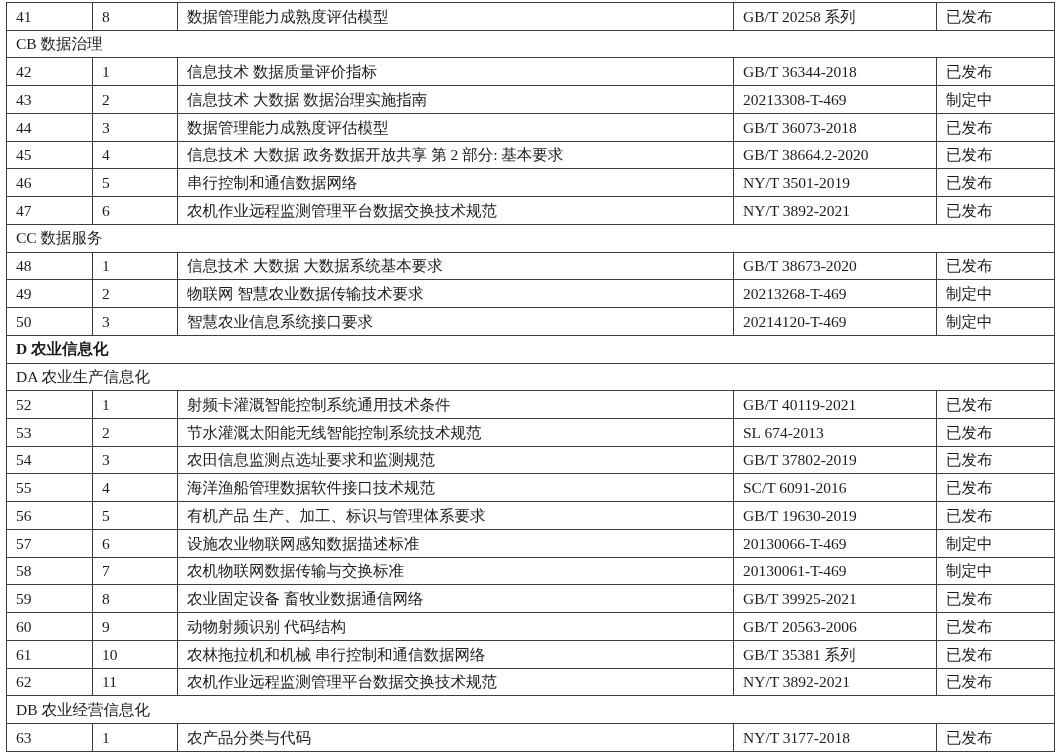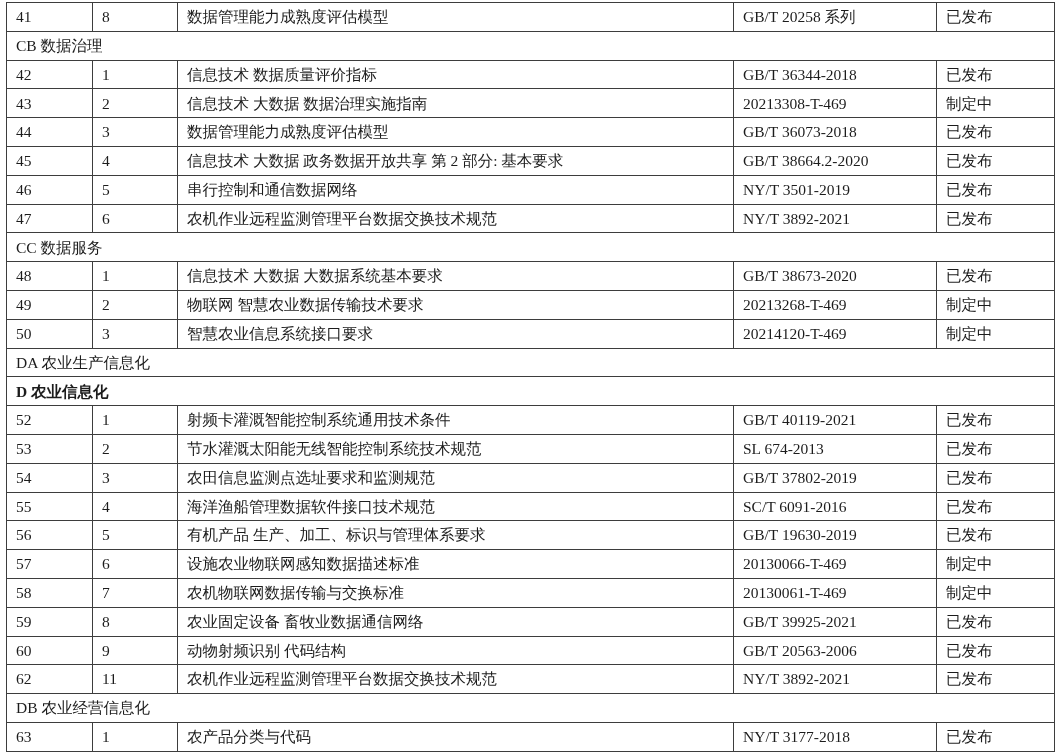--- a/index.html
+++ b/index.html
@@ -126,24 +126,24 @@
           <td class="col-status">制定中</td>
         </tr>
         <tr>
           <td class="col-no">50</td>
           <td class="col-sub">3</td>
           <td class="col-name">智慧农业信息系统接口要求</td>
           <td class="col-code">20214120-T-469</td>
           <td class="col-status">制定中</td>
         </tr>
         <tr>
+          <td colspan="5" class="section-cell bold">D 农业信息化</td>
+        </tr>
+        <tr>
           <td colspan="5" class="section-cell">DA 农业生产信息化</td>
-        </tr>
-        <tr>
-          <td colspan="5" class="section-cell bold">D 农业信息化</td>
         </tr>
         <tr>
           <td class="col-no">52</td>
           <td class="col-sub">1</td>
           <td class="col-name">射频卡灌溉智能控制系统通用技术条件</td>
           <td class="col-code">GB/T 40119-2021</td>
           <td class="col-status">已发布</td>
         </tr>
         <tr>
           <td class="col-no">53</td>
@@ -192,20 +192,27 @@
           <td class="col-sub">8</td>
           <td class="col-name">农业固定设备 畜牧业数据通信网络</td>
           <td class="col-code">GB/T 39925-2021</td>
           <td class="col-status">已发布</td>
         </tr>
         <tr>
           <td class="col-no">60</td>
           <td class="col-sub">9</td>
           <td class="col-name">动物射频识别 代码结构</td>
           <td class="col-code">GB/T 20563-2006</td>
+          <td class="col-status">已发布</td>
+        </tr>
+        <tr>
+          <td class="col-no">61</td>
+          <td class="col-sub">10</td>
+          <td class="col-name">农林拖拉机和机械 串行控制和通信数据网络</td>
+          <td class="col-code">GB/T 35381 系列</td>
           <td class="col-status">已发布</td>
         </tr>
         <tr>
           <td class="col-no">62</td>
           <td class="col-sub">11</td>
           <td class="col-name">农机作业远程监测管理平台数据交换技术规范</td>
           <td class="col-code">NY/T 3892-2021</td>
           <td class="col-status">已发布</td>
         </tr>
         <tr>

